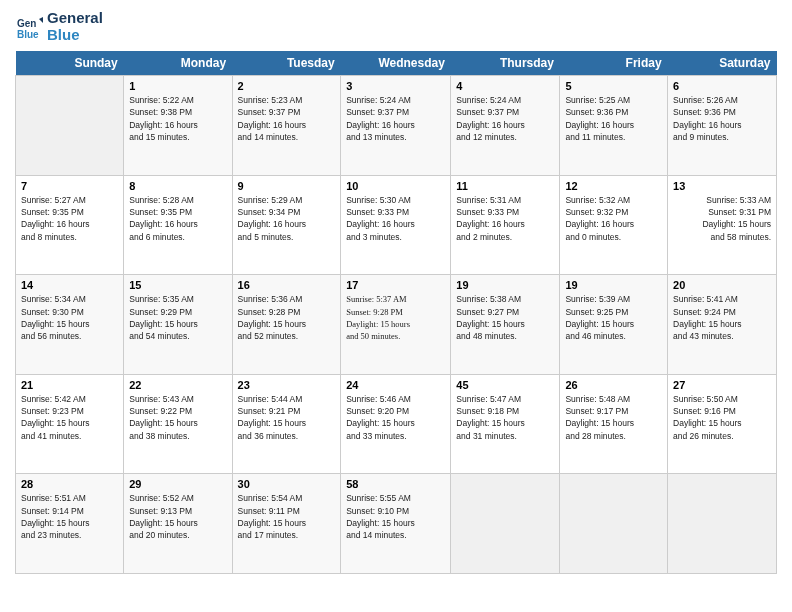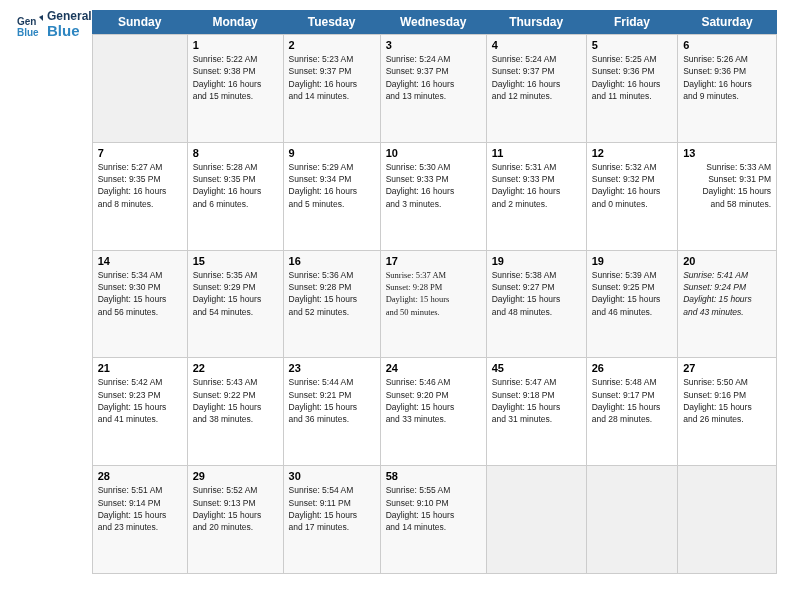--- a/index.html
+++ b/index.html
@@ -8,20 +8,21 @@
       height: 612px;
       font-family: Arial, sans-serif;
       background: #fff;
       overflow: hidden;
     }
     .page {
       width: 792px;
       height: 584px;
       padding: 10px 15px;
       display: flex;
+      flex-direction: column;
     }
     .header {
       display: flex;
       justify-content: space-between;
       align-items: flex-start;
       margin-bottom: 8px;
     }
     .logo {
       display: flex;
       align-items: center;
@@ -46,22 +47,22 @@
     }
     table {
       width: 100%;
       border-collapse: collapse;
       flex: 1;
       font-size: 9.5px;
     }
     thead tr th {
       background-color: #2e6da4;
       color: white;
-      text-align: center;
-      padding: 5px 16px;
+      text-align: right;
+      padding: 5px 6px;
       font-size: 12px;
       font-weight: bold;
     }
     tbody tr td {
       border: 1px solid #ccc;
       vertical-align: top;
       padding: 4px 5px;
       width: 113px;
       height: 80px;
       background: #fff;
@@ -90,21 +91,21 @@
 <div class="page">
   <div class="header">
     <div class="logo">
       <svg class="logo-icon" viewBox="0 0 28 28">
         <text x="2" y="14" font-size="10" fill="#1a3a5c" font-weight="bold">Gen</text>
         <text x="2" y="25" font-size="10" fill="#2e86c1" font-weight="bold">Blue</text>
         <polygon points="22,4 28,10 24,6" fill="#2e86c1"></polygon>
         <polygon points="24,6 28,10 28,4" fill="#1a3a5c"></polygon>
       </svg>
       <div>
-        <div style="font-size:12px;font-weight:bold;color:#1a3a5c;line-height:1.1">General</div>
+        <div style="font-size:15px;font-weight:bold;color:#1a3a5c;line-height:1.1">General</div>
         <div style="font-size:15px;font-weight:bold;color:#2e86c1;line-height:1.1">Blue</div>
       </div>
     </div>
     <div class="title-block">
       <div class="month-title"></div>
       <div class="location"></div>
     </div>
   </div>
 
   <table>
@@ -254,21 +255,21 @@
           </td>
           <td>
             <span class="day-num">19</span>
             <div class="day-info" style="white-space: pre-line;">Sunrise: 5:39 AM
 Sunset: 9:25 PM
 Daylight: 15 hours
 and 46 minutes.</div>
           </td>
           <td>
             <span class="day-num">20</span>
-            <div class="day-info" style="white-space: pre-line; font-style: italic;">Sunrise: 5:41 AM
+            <div class="day-info" style="white-space: pre-line;">Sunrise: 5:41 AM
 Sunset: 9:24 PM
 Daylight: 15 hours
 and 43 minutes.</div>
           </td>
         </tr>
         <tr>
           <td>
             <span class="day-num">21</span>
             <div class="day-info" style="white-space: pre-line;">Sunrise: 5:42 AM
 Sunset: 9:23 PM

